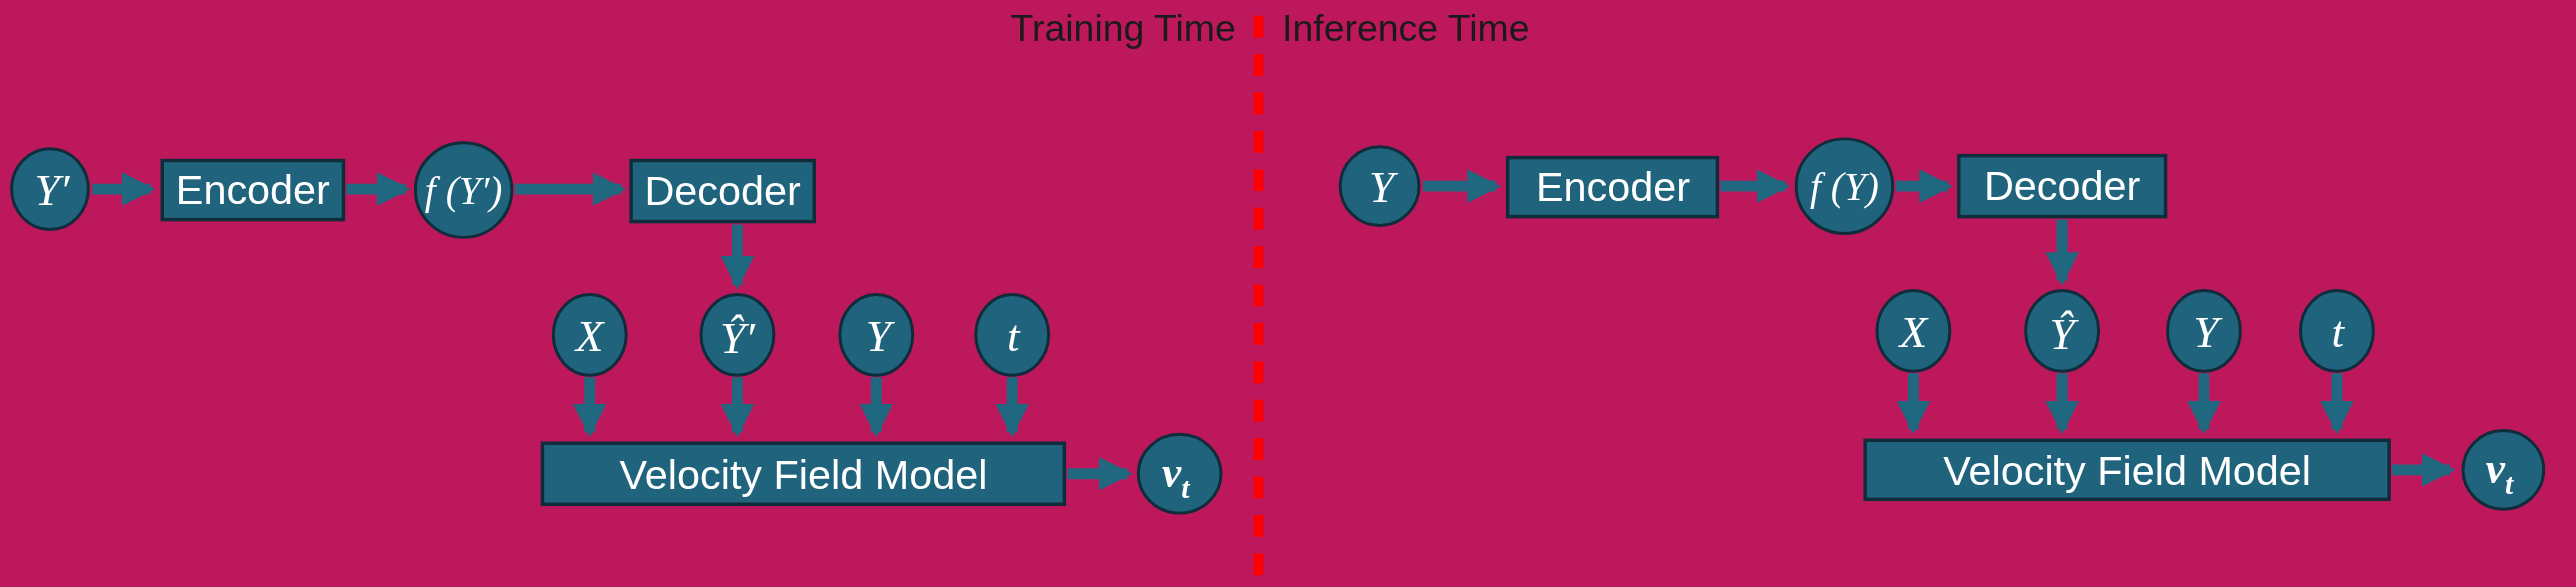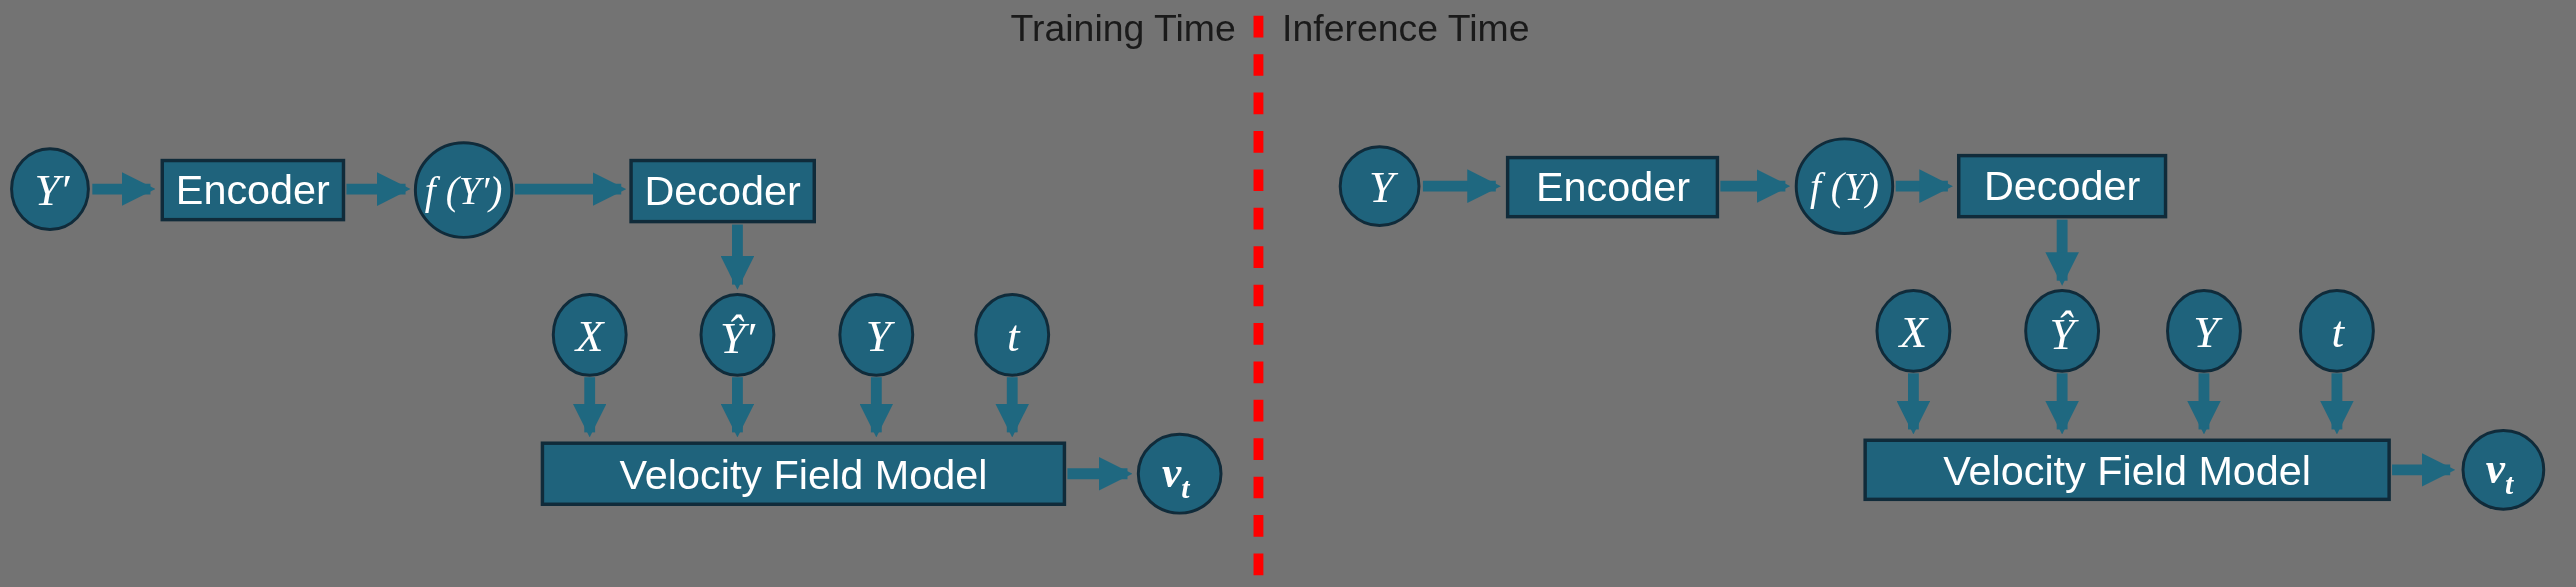--- a/index.html
+++ b/index.html
@@ -1,16 +1,16 @@
 <!DOCTYPE html>
 <html style="--node-fill: #1F637C; --node-border: #102B3A; --arrow: #1F6880; --divider: #FF0000; --title-text: #1A1A1A; --node-text: #FFFFFF;"><head>
 <meta charset="utf-8">
 <style>
   html, body { margin: 0; padding: 0; background: #ffffff; }
-  .stage { width: 2576px; height: 587px; position: relative; background: #737373; }
+  .stage { width: 2576px; height: 587px; position: relative; background: #be185d; }
   svg { display: block; }
 
   .node  { fill: var(--node-fill); stroke: var(--node-border); stroke-width: 3; }
   .box   { fill: var(--node-fill); stroke: var(--node-border); stroke-width: 3.5; }
   .arrow { stroke: var(--arrow); stroke-width: 11; fill: none; marker-end: url(#ah); }
   .ah    { fill: var(--arrow); stroke: none; }
   .divider { stroke: var(--divider); stroke-width: 10; stroke-dasharray: 22 17; fill: none; }
 
   .title     { font: 38px "Liberation Sans", sans-serif; fill: var(--title-text); }
   .t-end     { text-anchor: end; }

